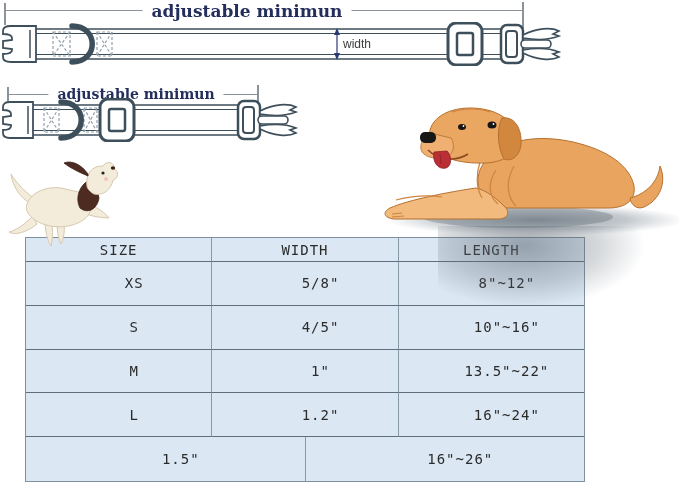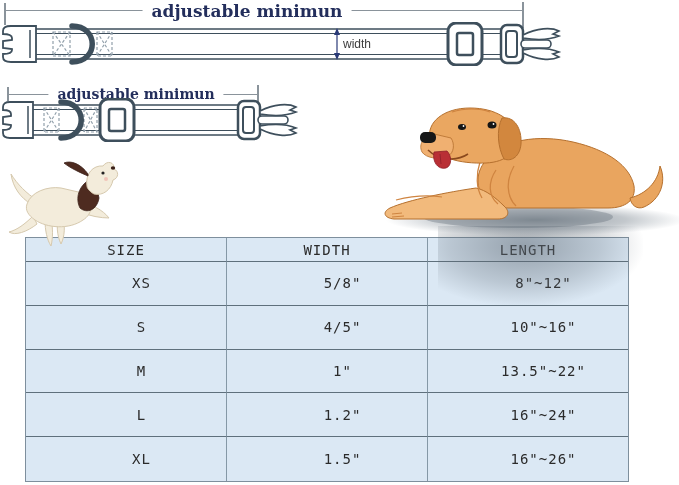--- a/index.html
+++ b/index.html
@@ -17,21 +17,21 @@
     white-space:nowrap; transform:translateX(-50%);
   }
   .dim-label.max { font-size:17px; }
   .dim-label.min { font-size:14px; }
 
   .collar-svg { position:absolute; z-index:4; }
   .dog-svg { position:absolute; z-index:5; }
 
   
   .size-table {
-    position:absolute; left:25px; top:237px; width:604px; z-index:1;
+    position:absolute; left:25px; top:237px; width:560px; z-index:1;
     border:1.5px solid #7e8f9d; box-sizing:border-box;
   }
   .tr { display:flex; }
   .th, .td {
     flex:1 1 0; background:#dbe8f4; box-sizing:border-box;
     display:flex; align-items:center; justify-content:center;
     font-family:"DejaVu Sans Mono", monospace; color:#2b2b2b;
     border-right:1px solid #8598a6; border-bottom:1.5px solid #5f707c;
     letter-spacing:1px;
   }
@@ -227,19 +227,18 @@
       <div class="td">M</div>
       <div class="td">1"</div>
       <div class="td">13.5"~22"</div>
     </div>
     <div class="tr">
       <div class="td">L</div>
       <div class="td">1.2"</div>
       <div class="td">16"~24"</div>
     </div>
     <div class="tr">
-      <div class="td">XL</div>
       <div class="td">1.5"</div>
       <div class="td">16"~26"</div>
     </div>
   </div>
 
 </div>
 
 </body></html>

